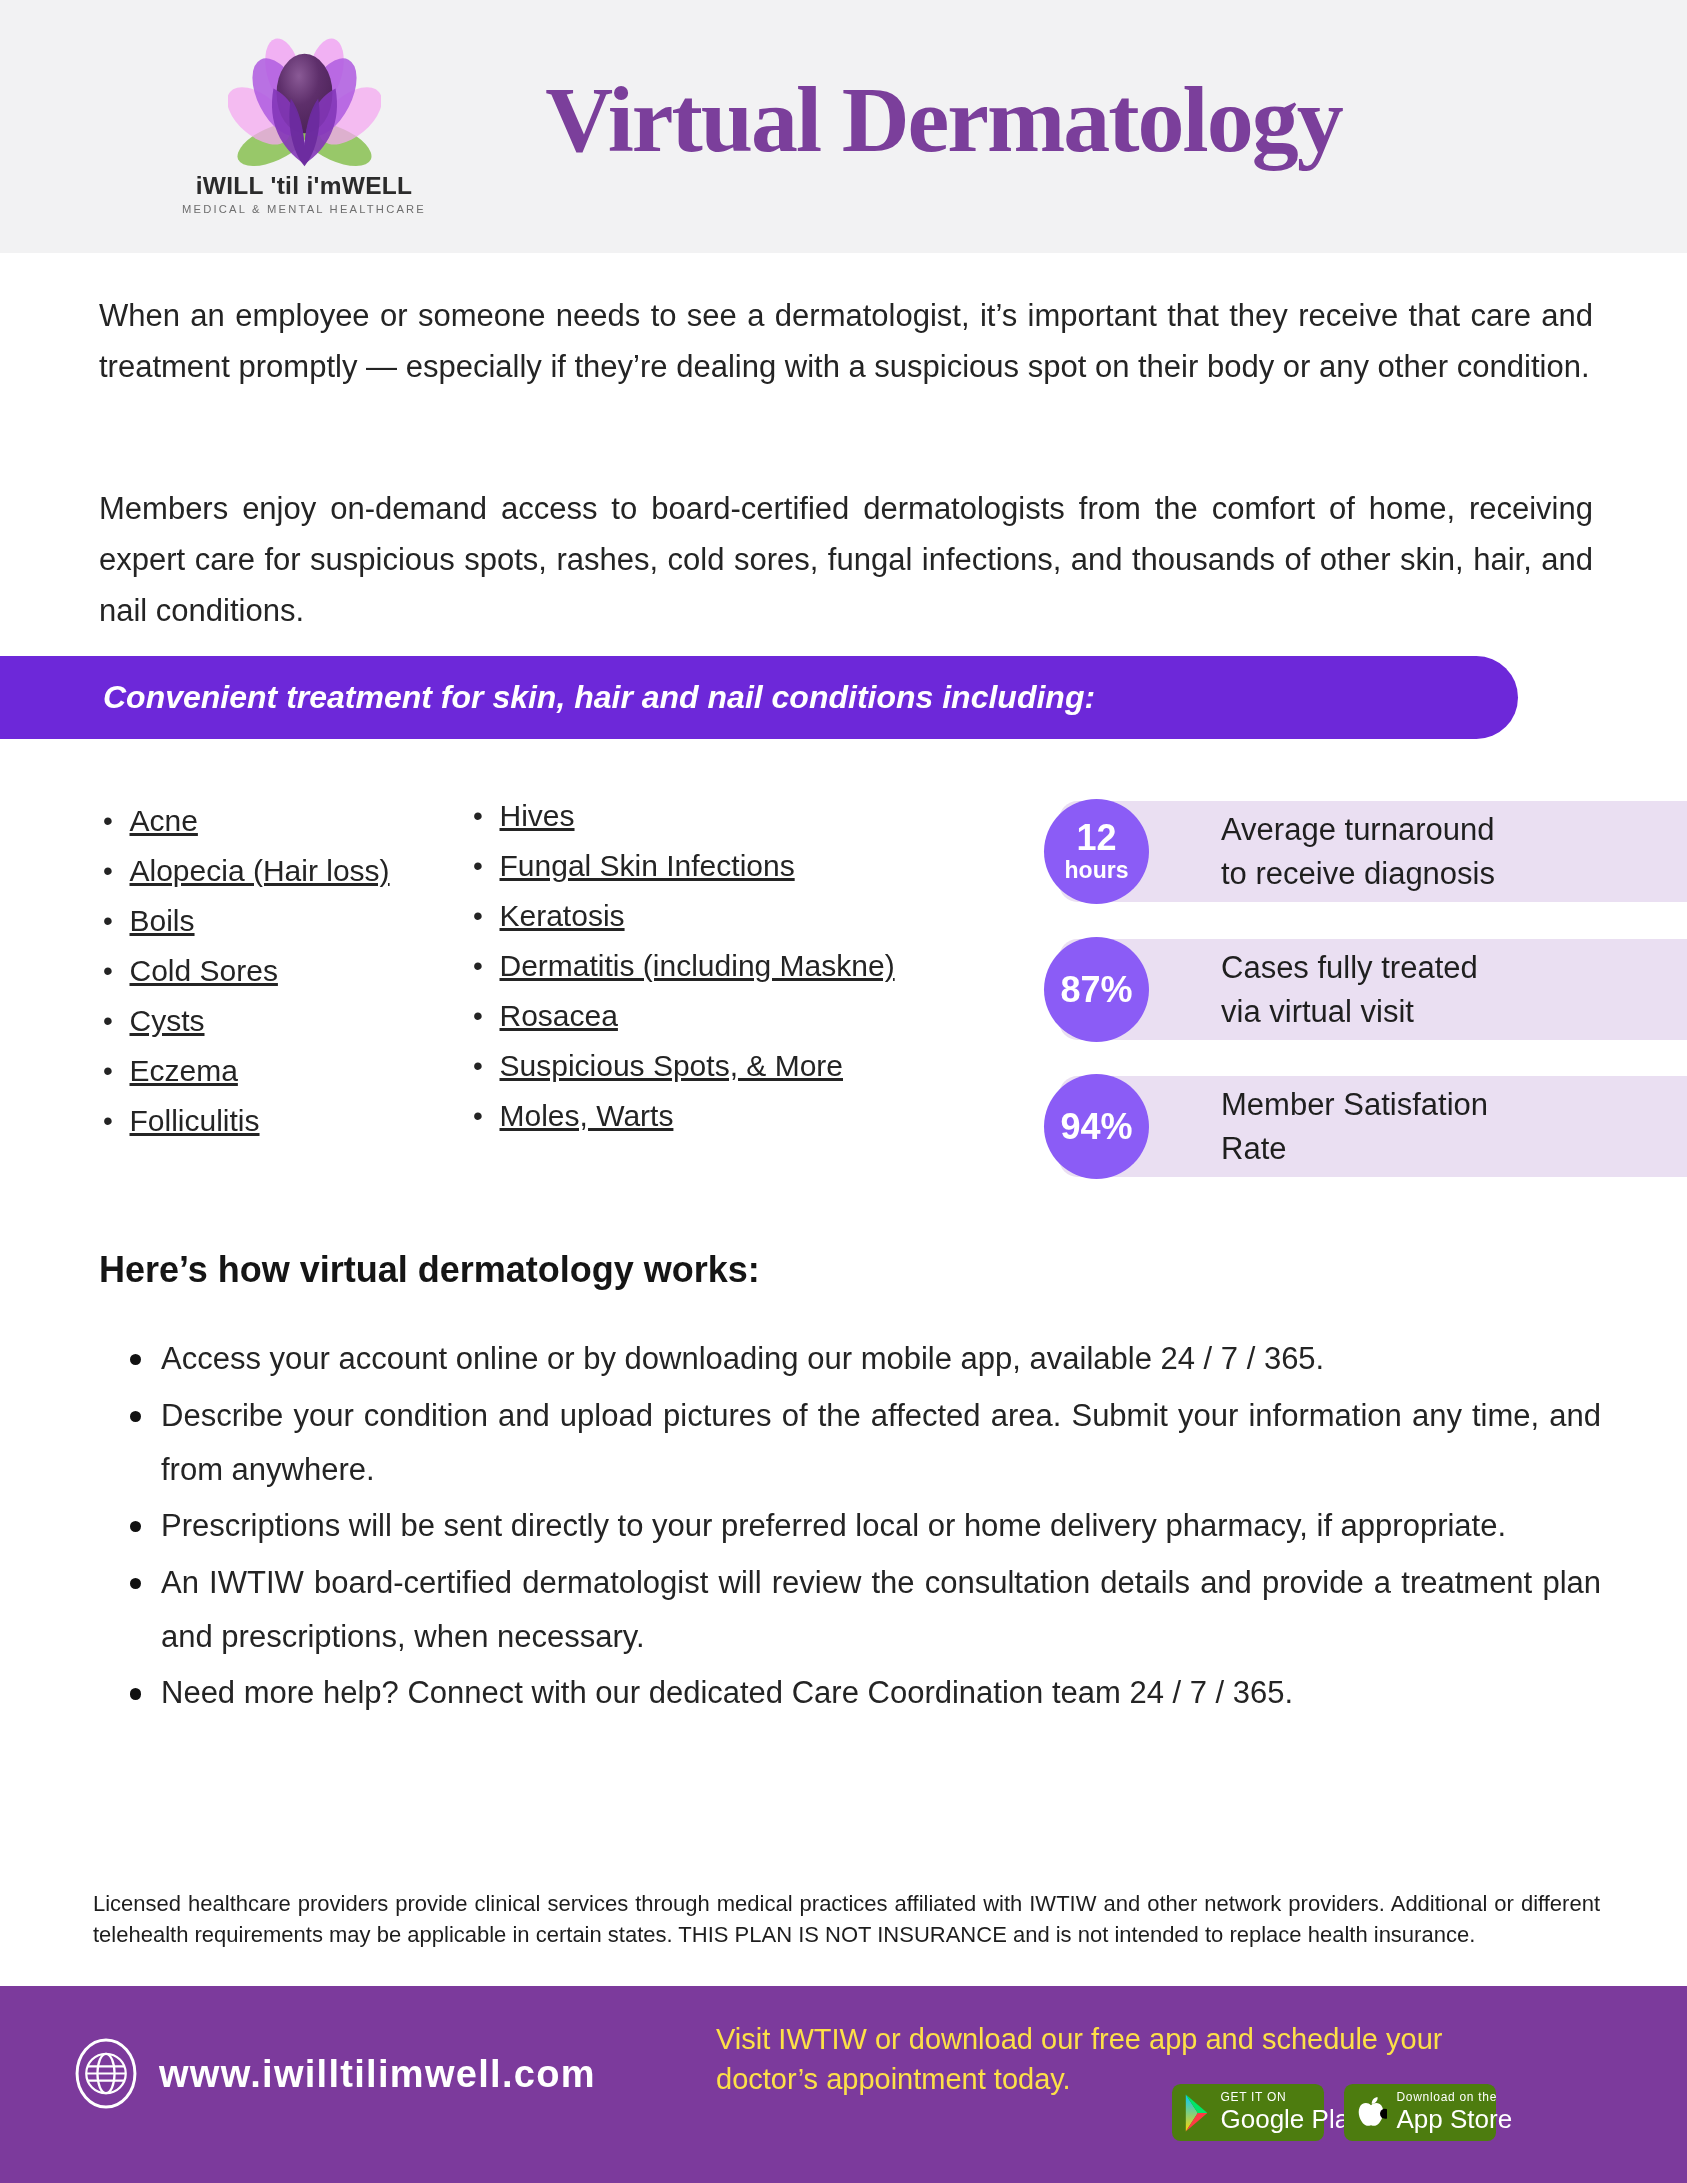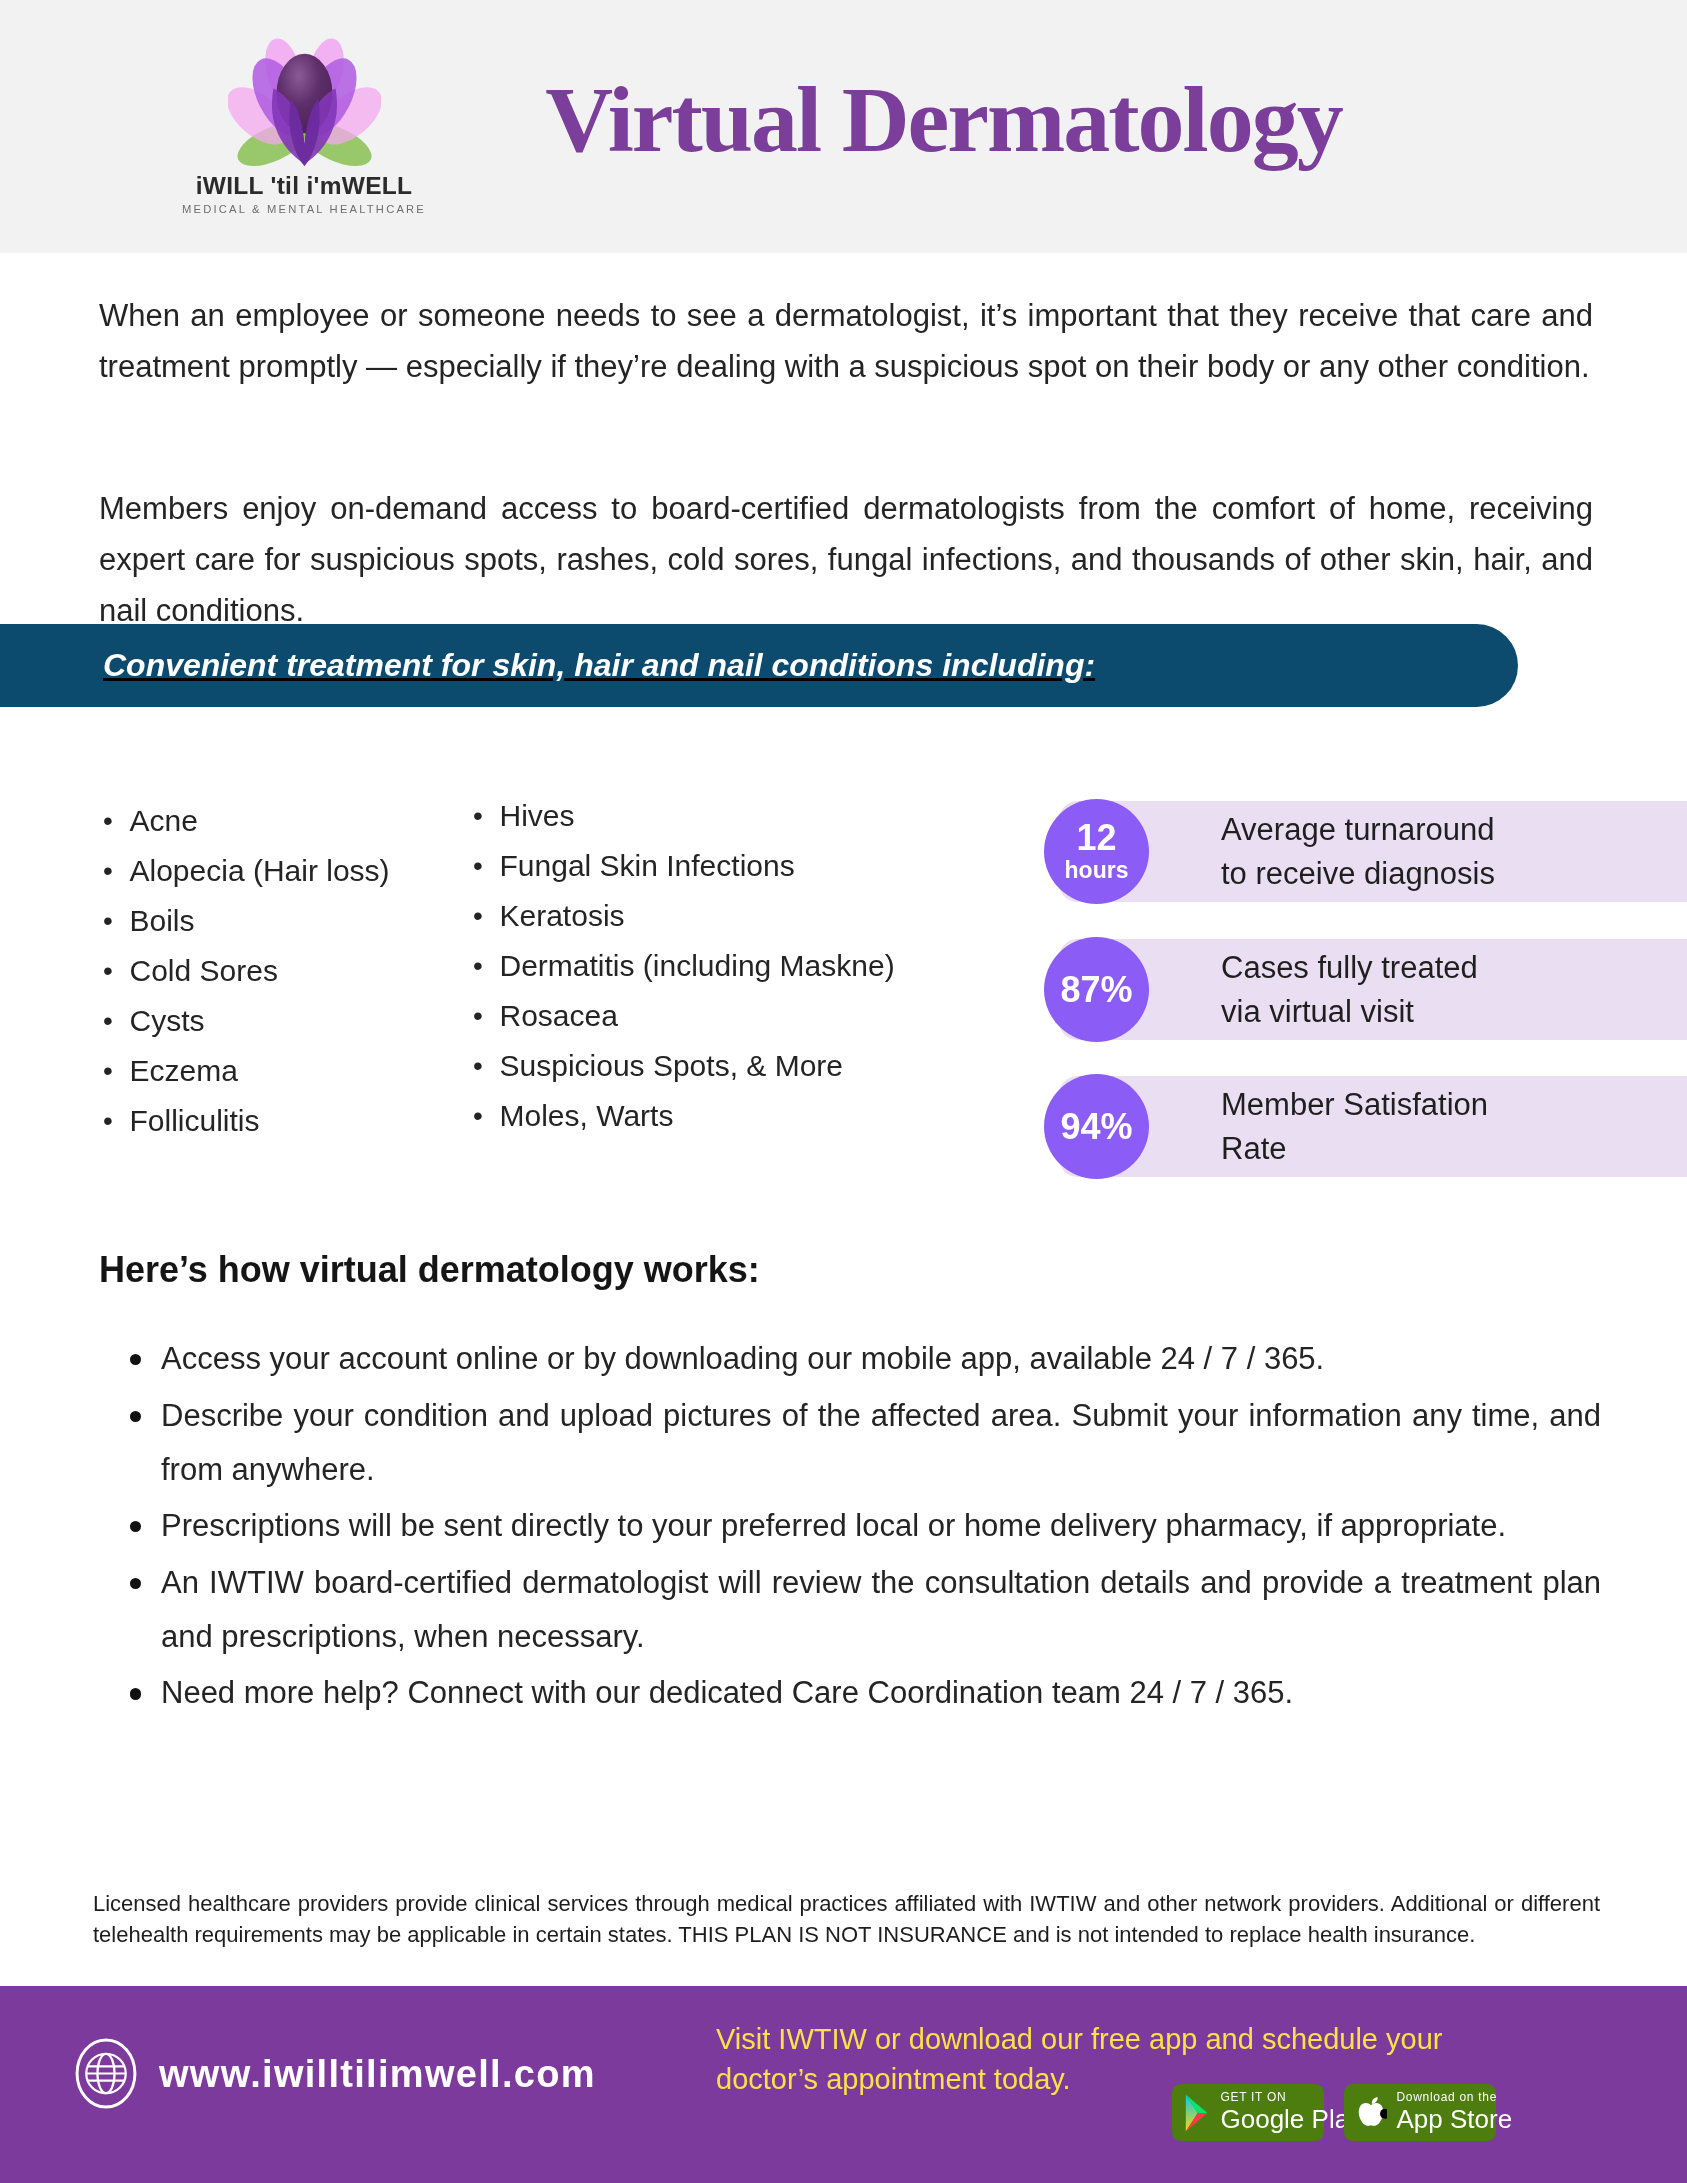--- a/index.html
+++ b/index.html
@@ -16,27 +16,27 @@
     font-family:"Liberation Serif",serif;font-weight:bold;font-size:94px;
     color:#7B3F9B;letter-spacing:-2px;line-height:1.05;}
 
   
   .para{position:absolute;left:99px;width:1494px;font-size:31px;line-height:51px;
     text-align:justify;color:#242424;}
   #p1{top:290px;}
   #p2{top:475px;margin-top:8px;}
 
   
-  #banner{position:absolute;left:0;top:624px;width:1518px;height:83px;
-    background:#0c4a6e;border-radius:0 42px 42px 0;text-decoration:underline;}
+  #banner{position:absolute;left:0;top:656px;width:1518px;height:83px;
+    background:#6d28d9;border-radius:0 42px 42px 0;}
   #banner .banner-text{padding-left:103px;line-height:83px;font-size:32px;
     font-style:italic;font-weight:bold;color:#ffffff;}
 
   
-  .cond-col{position:absolute;list-style:none;margin:0;padding:0;font-size:30px;color:#242424;}
+  .cond-col{position:absolute;list-style:none;margin:0;padding:0;font-size:30px;color:#242424;text-decoration:underline;}
   #cond-col1{left:103px;top:796px;}
   #cond-col2{left:473px;top:791px;}
   .cond-col li{position:relative;padding-left:26.5px;line-height:50px;white-space:nowrap;}
   .cond-col li::before{content:"\2022";position:absolute;left:0;top:0;font-size:28px;}
 
   
   .stat-row{position:absolute;left:1044px;width:643px;height:105px;}
   #stat-row-0{top:799px;}
   #stat-row-1{top:937px;}
   #stat-row-2{top:1074px;}

